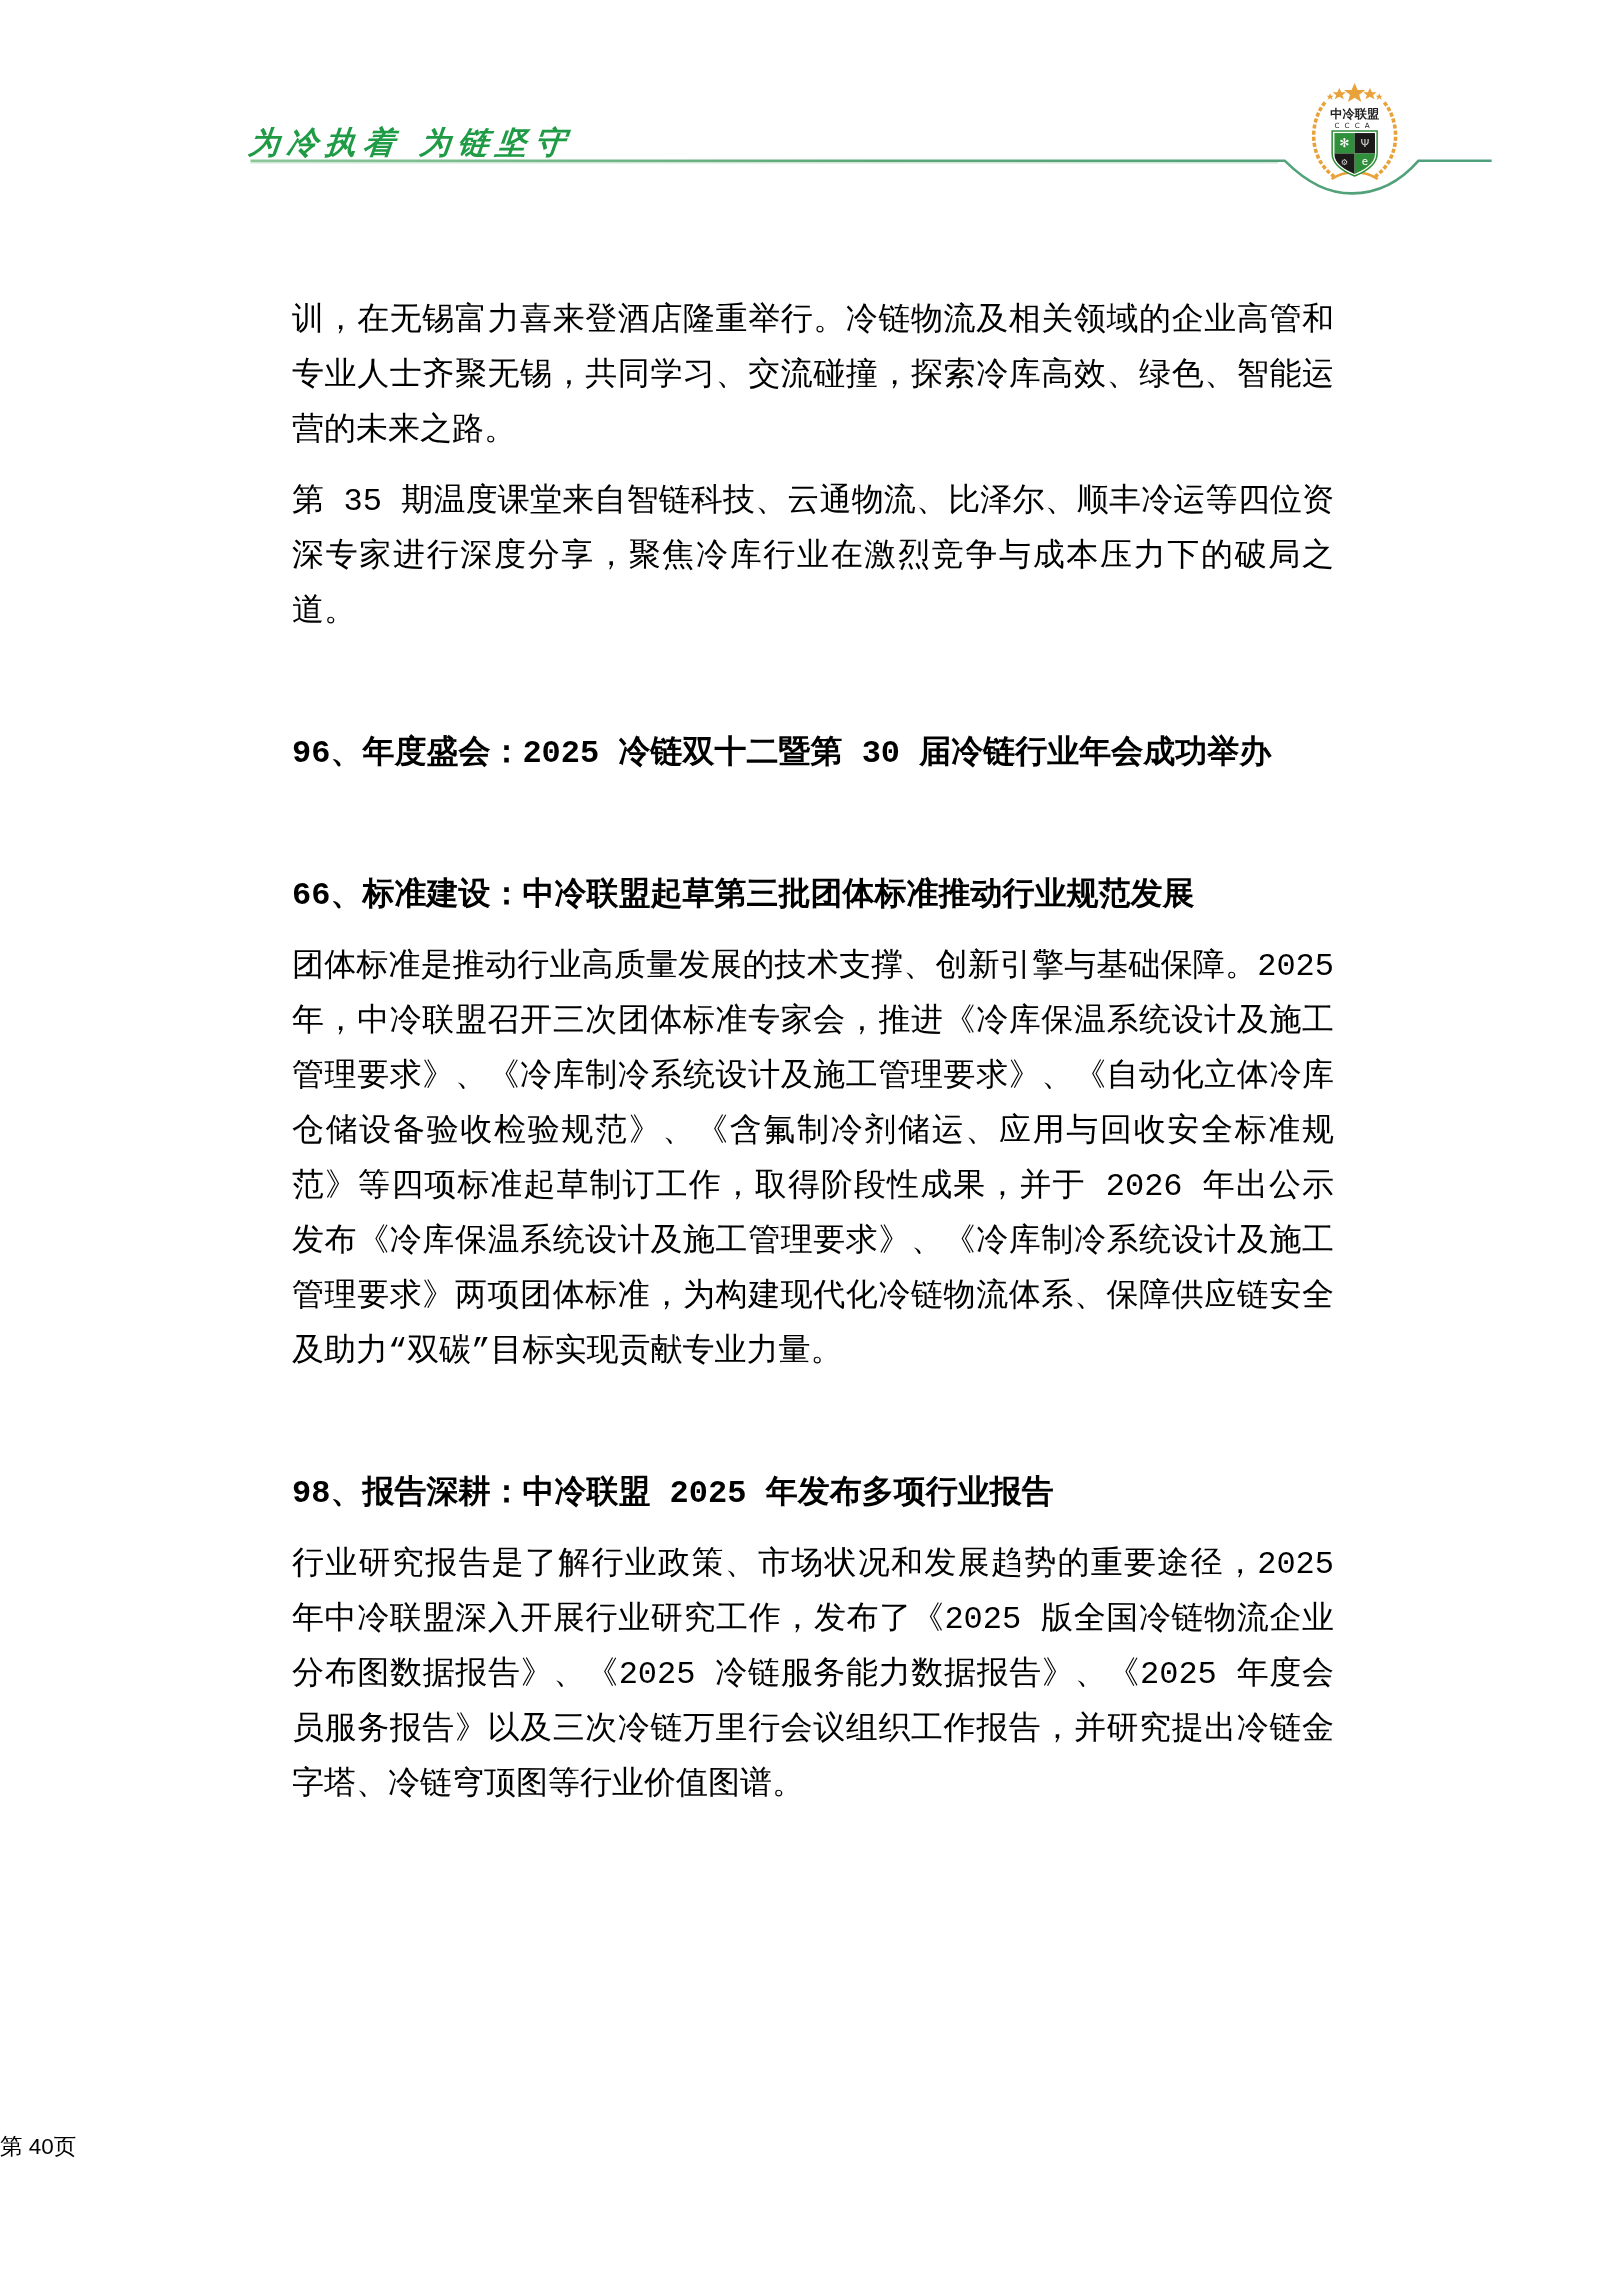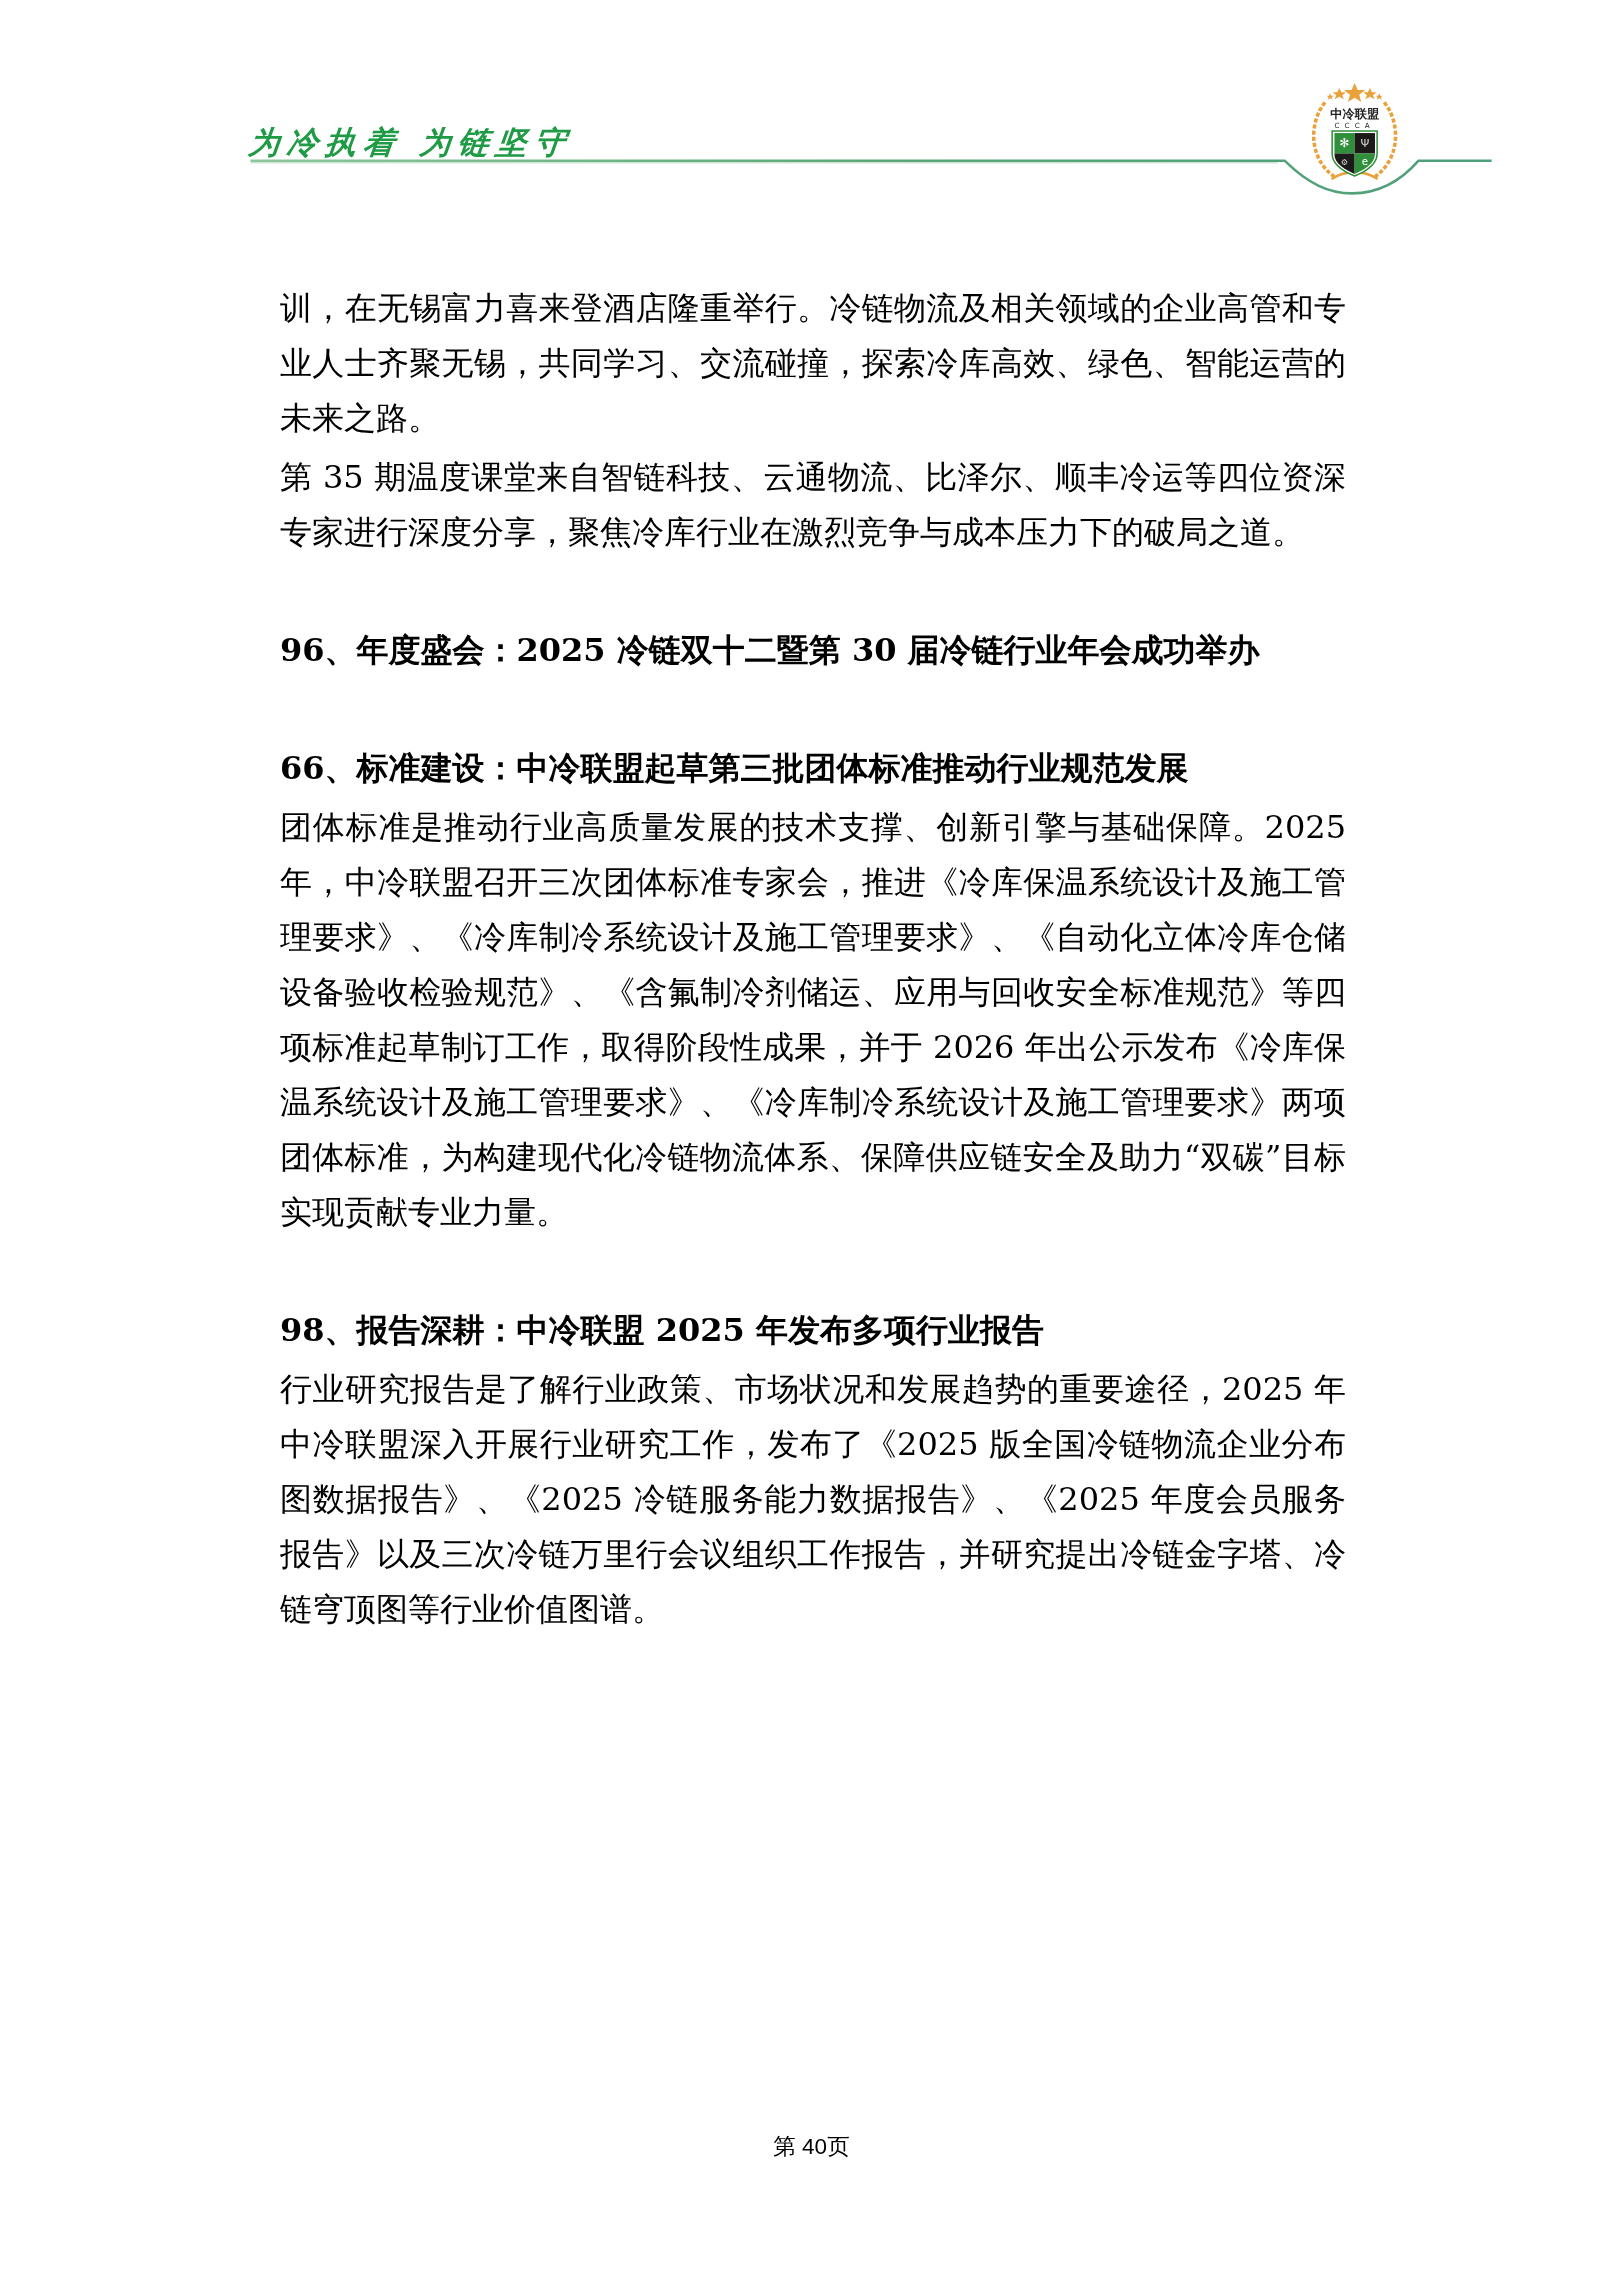--- a/index.html
+++ b/index.html
@@ -11,26 +11,26 @@
   .slogan { position: absolute; left: 249px; top: 125px; height: 34px; line-height: 34px;
             font-family: "DejaVu Serif", serif; font-style: italic; font-weight: bold;
             font-size: 31px; color: #1f9a45; letter-spacing: 7.2px; white-space: nowrap;
             transform: skewX(-6deg); }
   .header-svg { position: absolute; left: 0; top: 0; }
 
   
   .content { position: absolute; left: 276px; top: 277px; width: 1074px;
              font-family: "DejaVu Serif", "Liberation Serif", serif; color: #000000;
              font-size: 32px; line-height: 55px; }
-  .content p { margin: 4px; text-align: justify; text-align-last: left; }
+  .content p { margin: 16px; text-align: justify; text-align-last: left; font-family: Liberation Mono, monospace; }
   .content .heading { font-weight: bold; }
   .content .gap { height: 55px; }
 
   
-  .footer { position: absolute; left: 0; top: 2132px; width: 1623px; text-align: center;
+  .footer { position: absolute; left: 0; top: 2132px; width: 1623px; text-align: left;
             font-family: "Liberation Sans", "DejaVu Sans", sans-serif; font-size: 22.5px; color: #000; line-height: 29px; }
 </style>
 </head>
 <body>
 
 <div class="page">
 
   <div class="header">
     <svg class="header-svg" width="1623" height="215" viewBox="0 0 3175 420">
       <defs>

